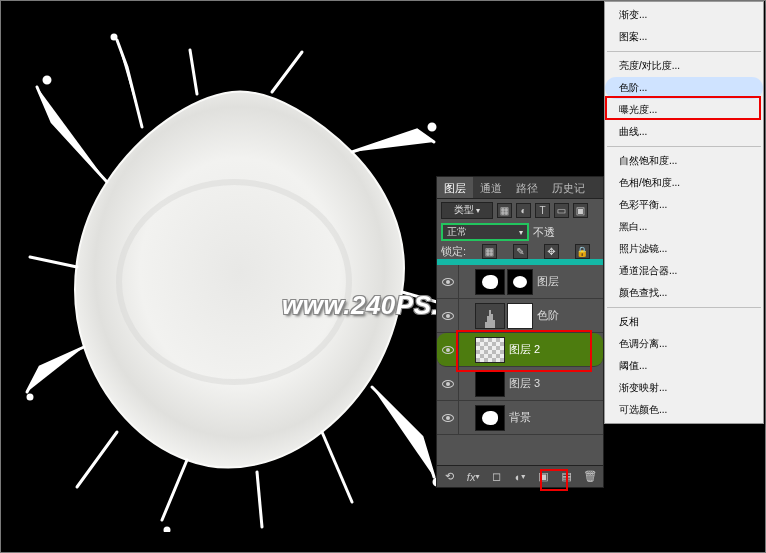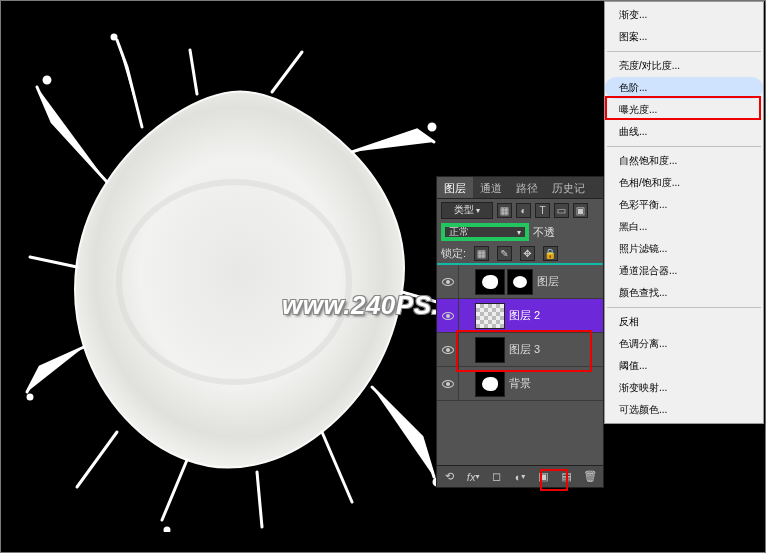--- a/index.html
+++ b/index.html
@@ -9,25 +9,25 @@
 .splash { position: absolute; left: 20px; top: 30px; width: 420px; height: 500px; }
 .splash svg { width: 100%; height: 100%; }
 .watermark { position: absolute; left: 280px; top: 288px; font-size: 26px; font-weight: bold; font-style: italic; color: #fff; text-shadow: -1px -1px 0 #888, 1px -1px 0 #888, -1px 1px 0 #888, 1px 1px 0 #888, 2px 2px 3px rgba(0,0,0,.6); letter-spacing: .5px; }
 .layers-panel { position: absolute; left: 435px; top: 175px; width: 168px; height: 312px; background: #535353; border: 1px solid #222; font-size: 11px; color: #ddd; }
 .panel-tabs { display: flex; height: 22px; background: #3a3a3a; border-bottom: 1px solid #222; }
 .panel-tab { padding: 4px 7px; cursor: pointer; color: #bbb; }
 .panel-tab.active { background: #535353; color: #fff; }
 .panel-row { display: flex; align-items: center; height: 22px; padding: 0 4px; gap: 4px; }
 .type-select { flex: 0 0 52px; height: 17px; background: #3a3a3a; border: 1px solid #222; color: #ddd; font-size: 10px; display: flex; align-items: center; justify-content: center; gap: 2px; }
 .mini-icon { width: 15px; height: 15px; display: inline-flex; align-items: center; justify-content: center; border: 1px solid #222; background: #444; color: #ccc; font-size: 10px; }
-.blend-select { width: 88px; height: 18px; background: #3a3a3a; border: 4px solid #22c55e; color: #ddd; font-size: 10px; display: flex; align-items: center; padding: 0 4px; justify-content: space-between; }
-.lock-row { display: flex; align-items: center; height: 22px; padding: 0 4px; gap: 8px; border-bottom: 2px solid #14b8a6; }
+.blend-select { width: 88px; height: 18px; background: #3a3a3a; border: 2px solid #22c55e; color: #ddd; font-size: 10px; display: flex; align-items: center; padding: 0 4px; justify-content: space-between; }
+.lock-row { display: flex; align-items: center; height: 22px; padding: 0 4px; gap: 16px; border-bottom: 6px solid #14b8a6; }
 .layers-list { }
 .layer-row { display: flex; align-items: center; height: 34px; border-bottom: 1px solid #3a3a3a; position: relative; }
-.layer-row.selected { background: #6d28d9; color: #fff; }
+.layer-row.selected { background: #4d7c0f; color: #fff; border-radius: 9px; }
 .vis-col { width: 22px; height: 100%; display: flex; align-items: center; justify-content: center; border-right: 1px solid #3a3a3a; }
 .eye { width: 12px; height: 8px; border: 1px solid #ccc; border-radius: 50%; position: relative; }
 .eye::after { content: ""; position: absolute; left: 3px; top: 1px; width: 4px; height: 4px; background: #ccc; border-radius: 50%; }
 .linkcol { width: 14px; }
 .thumb { width: 30px; height: 26px; border: 1px solid #222; margin: 0 2px; display: flex; align-items: center; justify-content: center; font-size: 9px; overflow: hidden; }
 .thumb.checker { background-image: linear-gradient(45deg,#bbb 25%,transparent 25%),linear-gradient(-45deg,#bbb 25%,transparent 25%),linear-gradient(45deg,transparent 75%,#bbb 75%),linear-gradient(-45deg,transparent 75%,#bbb 75%); background-size: 8px 8px; background-position: 0 0,0 4px,4px -4px,-4px 0; background-color: #eee; }
 .thumb.black { background: #000; }
 .thumb.splashthumb { background: #000; }
 .thumb.splashthumb::after { content:""; width:16px; height:14px; background:#fff; border-radius:50% 40% 45% 50%; }
 .thumb.histogram { background: #444; color:#aaa; display:flex; align-items:flex-end; justify-content:center; }
@@ -134,20 +134,35 @@
         <div class="vis-col">
             <span class="eye"></span>
           </div>
         <div class="linkcol"></div>
         <div class="thumb splashthumb"></div>
         <div class="mask-thumb">
             <span class="ms"></span>
           </div>
         <div class="layer-name">图层</div>
       </div>
+      <div class="layer-row">
+        <div class="vis-col">
+            <span class="eye"></span>
+          </div>
+        <div class="linkcol"></div>
+        <div class="thumb histogram">
+            <span style="height:6px"></span>
+            <span style="height:12px"></span>
+            <span style="height:18px"></span>
+            <span style="height:14px"></span>
+            <span style="height:8px"></span>
+          </div>
+        <div class="mask-thumb" style="background:#fff"></div>
+        <div class="layer-name">色阶</div>
+      </div>
       <div class="layer-row selected">
         <div class="vis-col">
             <span class="eye"></span>
           </div>
         <div class="linkcol"></div>
         <div class="thumb checker"></div>
         <div class="layer-name">图层 2</div>
       </div>
       <div class="layer-row">
         <div class="vis-col">

